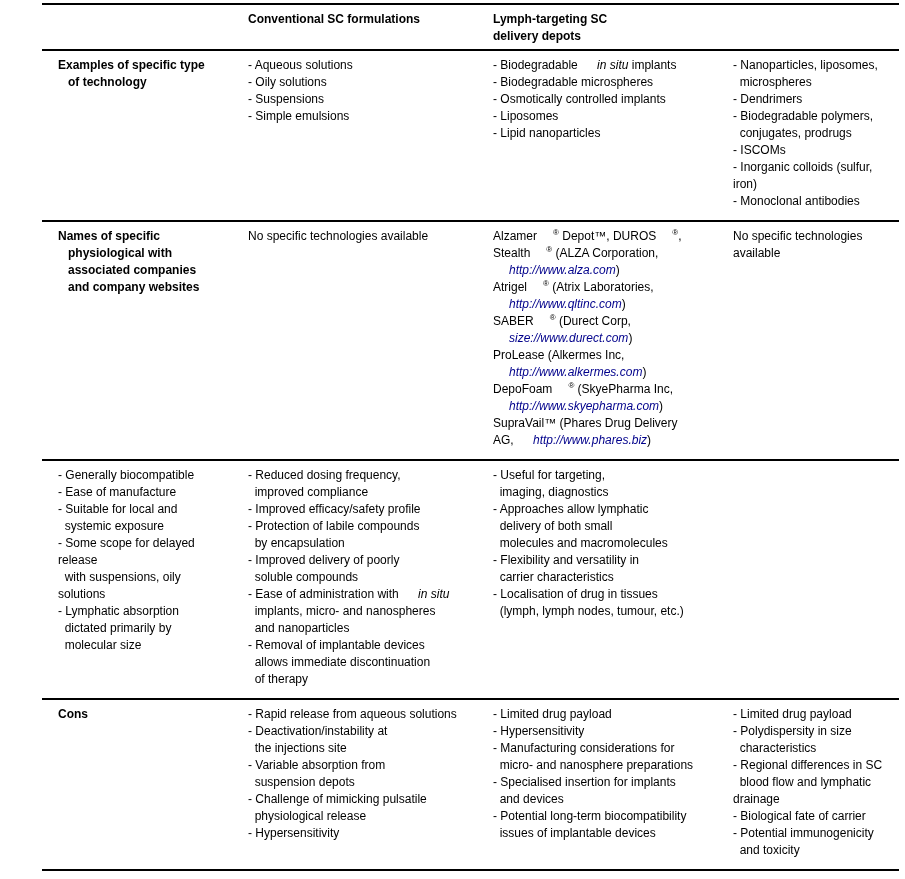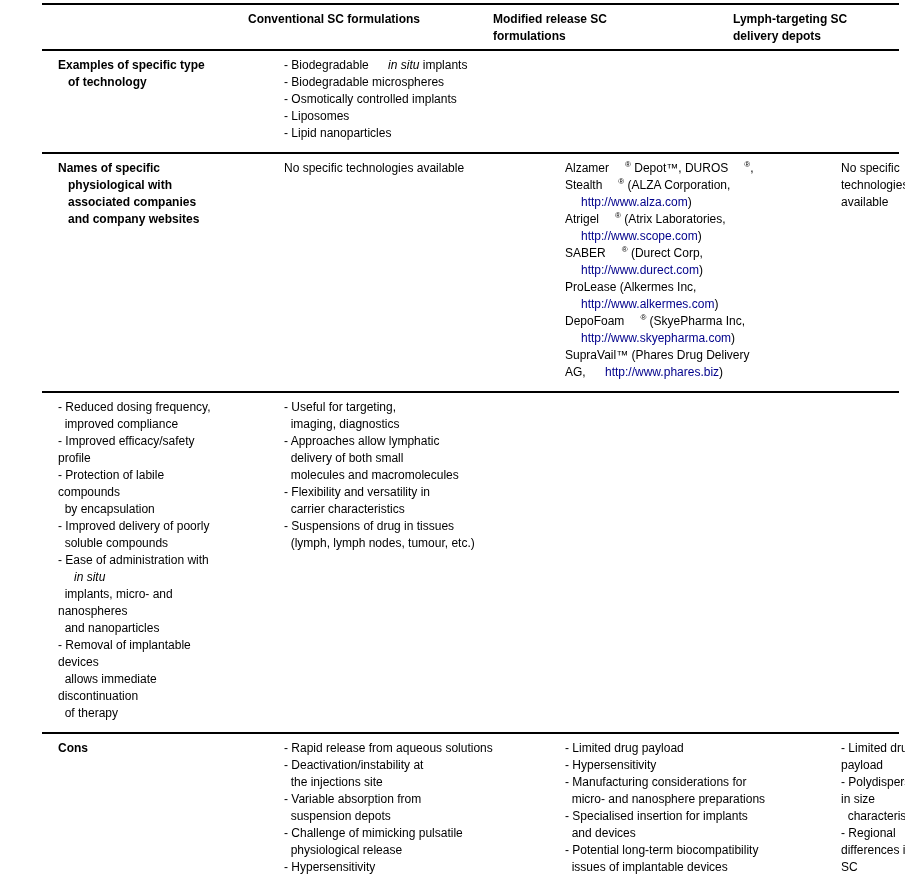--- a/index.html
+++ b/index.html
@@ -11,96 +11,115 @@
     font-family: "Liberation Sans", "DejaVu Sans", sans-serif;
   }
   .doc { padding: 3px 6px 0 10px; }
   .grid { display: grid; grid-template-columns: 190px 245px 240px 1fr; }
   .cell {
     font-size: 12px; line-height: 17px;
     white-space: pre-wrap; padding-right: 12px;
   }
   .header-row { border-top: 2px solid #000; border-bottom: 2px solid #000; padding: 6px 0 4px; }
   .head { font-weight: bold; }
-  .trow { border-bottom: 2px solid #000; padding: 6px 0 10px; gap: 36px; }
+  .trow { border-bottom: 2px solid #000; padding: 6px 0 10px; }
   .label { font-weight: bold; }
   .refs-row { padding: 5px 0 5px; }
   .ref { color: var(--link); }
-  .url { color: var(--link); }
+  .url { color: var(--link); font-style: italic; }
   sup { font-size: 8px; line-height: 0; vertical-align: super; }
   i { font-style: italic; }
 </style>
 </head>
 <body>
 
 <div class="doc">
 
   <div class="grid header-row">
     <div class="cell head"></div>
     <div class="cell head">Conventional SC formulations</div>
-    <div class="cell head">Modified release SC
-formulations</div>
     <div class="cell head">Lymph-targeting SC
 delivery depots</div>
   </div>
 
   <div class="grid trow">
     <div class="cell label">Examples of specific type
    of technology</div>
+    <div class="cell fmt">- Aqueous solutions
+- Oily solutions
+- Suspensions
+- Simple emulsions</div>
     <div class="cell fmt">- Biodegradable <i>in situ</i> implants
 - Biodegradable microspheres
 - Osmotically controlled implants
 - Liposomes
 - Lipid nanoparticles</div>
+    <div class="cell fmt">- Nanoparticles, liposomes,
+  microspheres
+- Dendrimers
+- Biodegradable polymers,
+  conjugates, prodrugs
+- ISCOMs
+- Inorganic colloids (sulfur, iron)
+- Monoclonal antibodies</div>
   </div>
 
   <div class="grid trow">
     <div class="cell label">Names of specific
    physiological with
    associated companies
    and company websites</div>
     <div class="cell fmt">No specific technologies available</div>
     <div class="cell fmt">Alzamer<sup>®</sup> Depot™, DUROS<sup>®</sup>,
 Stealth<sup>®</sup> (ALZA Corporation,
 <span class="url">http://www.alza.com</span>)
 Atrigel<sup>®</sup> (Atrix Laboratories,
-<span class="url">http://www.scope.com</span>)
+<span class="url">http://www.qltinc.com</span>)
 SABER<sup>®</sup> (Durect Corp,
-<span class="url">http://www.durect.com</span>)
+<span class="url">size://www.durect.com</span>)
 ProLease (Alkermes Inc,
 <span class="url">http://www.alkermes.com</span>)
 DepoFoam<sup>®</sup> (SkyePharma Inc,
 <span class="url">http://www.skyepharma.com</span>)
 SupraVail™ (Phares Drug Delivery
 AG, <span class="url">http://www.phares.biz</span>)</div>
     <div class="cell fmt">No specific technologies available</div>
   </div>
 
   <div class="grid trow">
+    <div class="cell fmt">- Generally biocompatible
+- Ease of manufacture
+- Suitable for local and
+  systemic exposure
+- Some scope for delayed release
+  with suspensions, oily solutions
+- Lymphatic absorption
+  dictated primarily by
+  molecular size</div>
     <div class="cell fmt">- Reduced dosing frequency,
   improved compliance
 - Improved efficacy/safety profile
 - Protection of labile compounds
   by encapsulation
 - Improved delivery of poorly
   soluble compounds
 - Ease of administration with <i>in situ</i>
   implants, micro- and nanospheres
   and nanoparticles
 - Removal of implantable devices
   allows immediate discontinuation
   of therapy</div>
     <div class="cell fmt">- Useful for targeting,
   imaging, diagnostics
 - Approaches allow lymphatic
   delivery of both small
   molecules and macromolecules
 - Flexibility and versatility in
   carrier characteristics
-- Suspensions of drug in tissues
+- Localisation of drug in tissues
   (lymph, lymph nodes, tumour, etc.)</div>
   </div>
 
   <div class="grid trow">
     <div class="cell label">Cons</div>
     <div class="cell fmt">- Rapid release from aqueous solutions
 - Deactivation/instability at
   the injections site
 - Variable absorption from
   suspension depots

